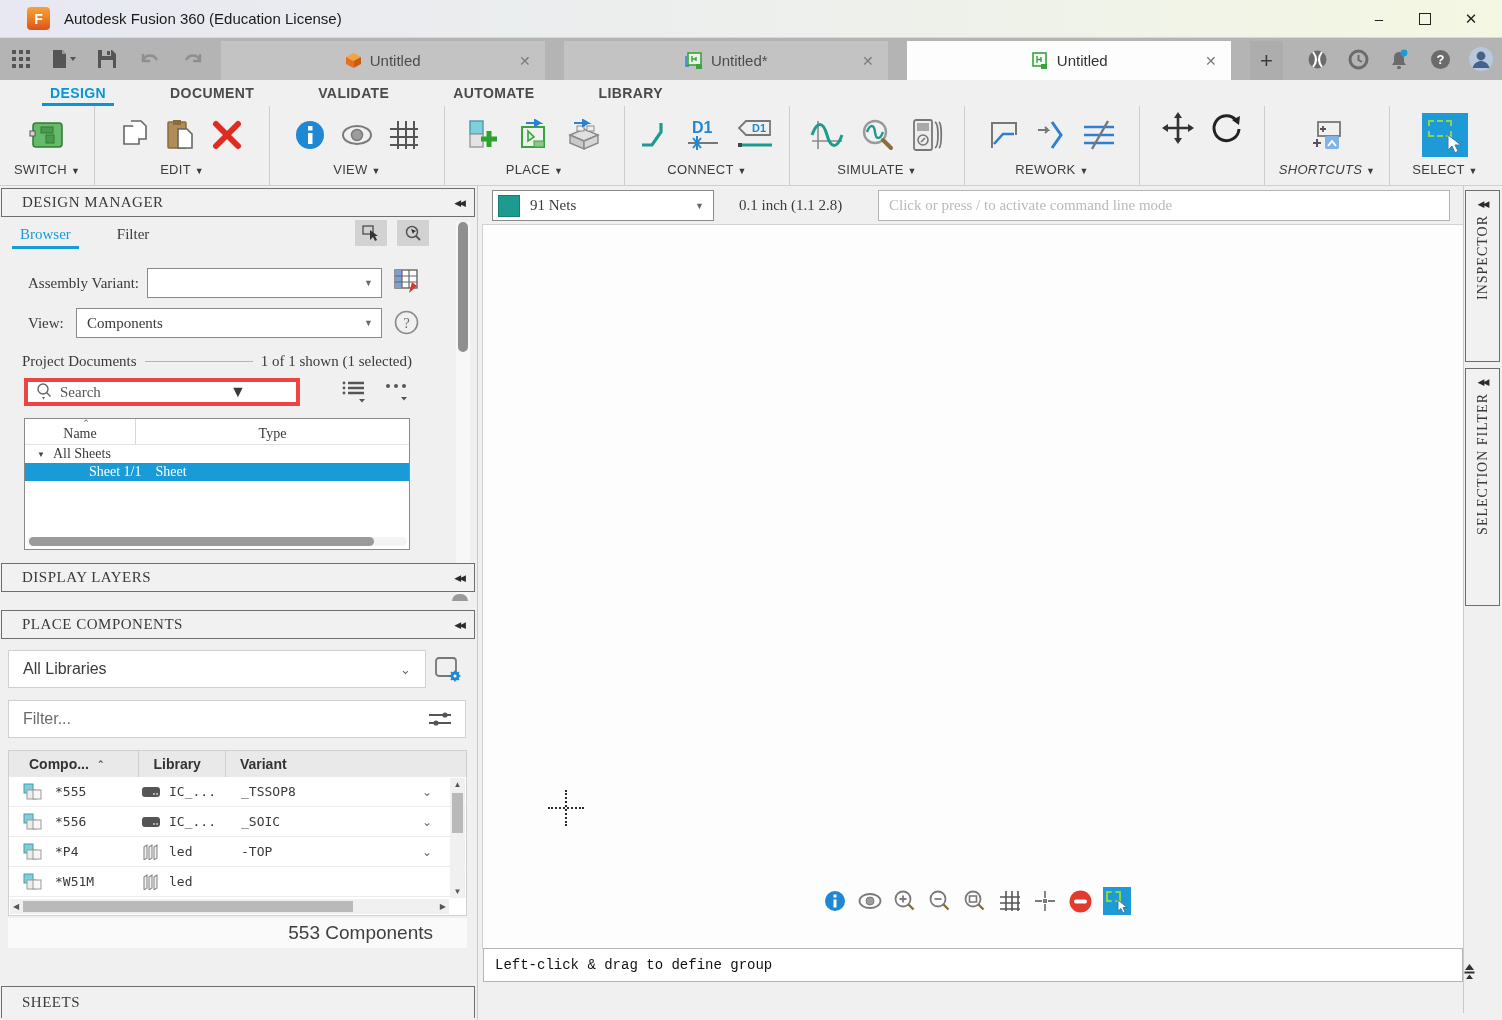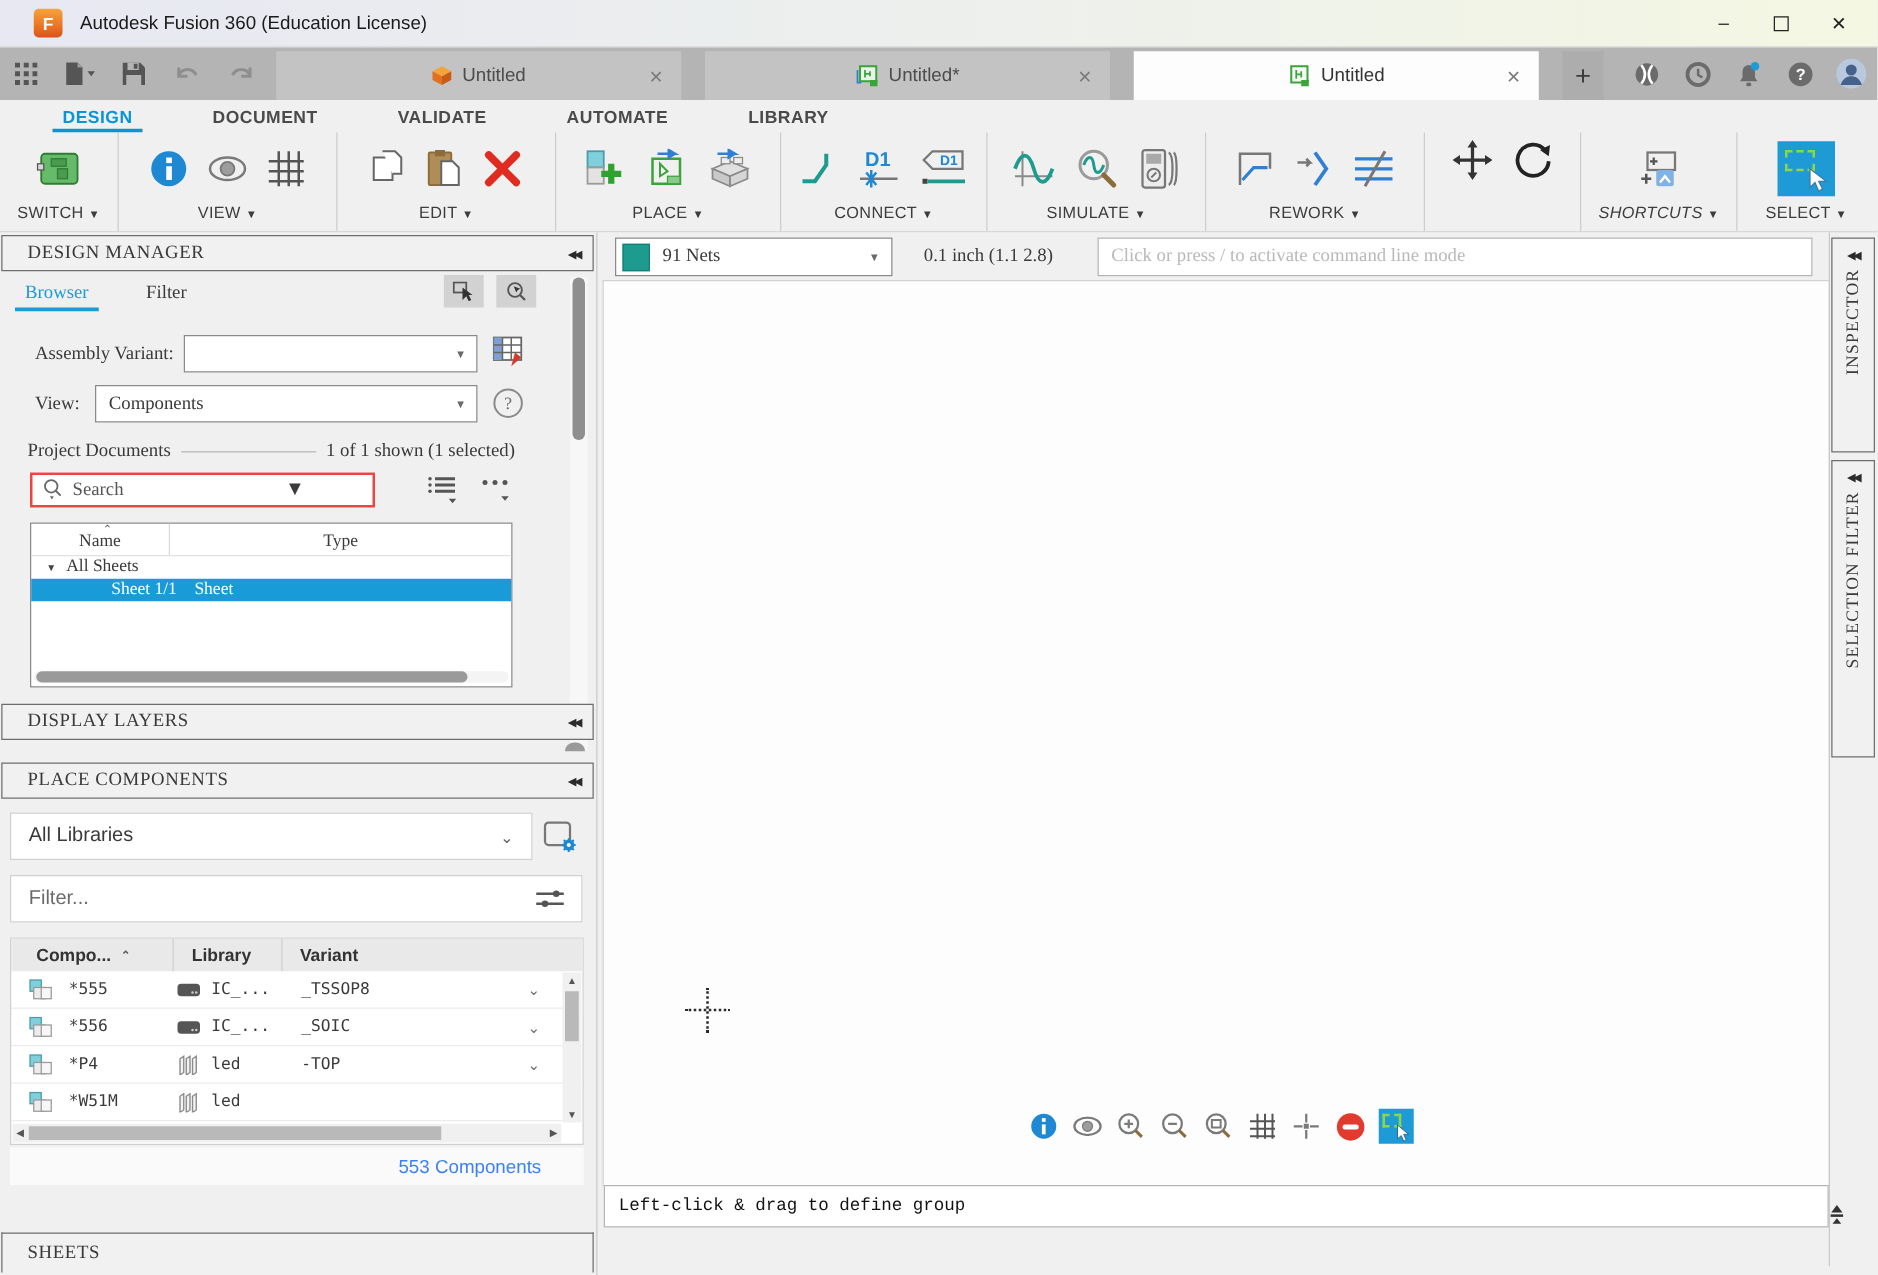--- a/index.html
+++ b/index.html
@@ -66,21 +66,21 @@
     letter-spacing:.5px; margin-left:20px; }
   .collapse-ic { margin-left:auto; margin-right:10px; font-size:9px; color:#2b2b2b; letter-spacing:-2px;}
   .ptab { font-family:"Liberation Serif", serif; font-size:15px; color:#3a3a3a; padding:4px 10px 6px; position:relative;}
   .ptab.active { color:#199bd8; }
   .ptab.active::after{ content:""; position:absolute; left:2px; right:2px; bottom:0; height:3px; background:#199bd8;}
   .mini-btn { position:absolute; width:32px; height:26px; background:#d2d2d2; display:flex; align-items:center; justify-content:center;}
   .flabel { font-family:"Liberation Serif", serif; font-size:15px; color:#3a3a3a; }
   .dd { position:absolute; background:#fff; border:1px solid #8a8a8a; height:30px; display:flex; align-items:center; }
   .dd .ddval { font-family:"Liberation Serif", serif; font-size:15px; margin-left:10px; color:#3a3a3a;}
   .dd .ddcaret { margin-left:auto; margin-right:8px; font-size:9px; color:#6a6a6a; }
-  .searchbox { position:absolute; background:#fff; border:2px solid #ef4444; height:28px; display:flex; align-items:center;}
+  .searchbox { position:absolute; background:#fff; border:4px solid #ef4444; height:28px; display:flex; align-items:center;}
   .searchbox input { border:none; outline:none; font-family:"Liberation Serif", serif; font-size:15px;
     color:#3a3a3a; width:170px; background:transparent;}
   .searchbox input::placeholder { color:#555; opacity:1; }
   .sheet-table { position:absolute; left:24px; top:232px; width:386px; height:132px; background:#fff;
     border:1px solid #8a8a8a; font-family:"Liberation Serif", serif; font-size:14px; }
   .sheet-head { display:flex; height:26px; border-bottom:1px solid #e2e2e2; position:relative;}
   .sheet-head .c1 { width:110px; text-align:center; padding-top:7px; position:relative;}
   .sheet-head .c2 { flex:1; text-align:center; padding-top:7px; border-left:1px solid #d9d9d9;}
   .sortcaret { position:absolute; top:-1px; left:52%; font-size:9px; color:#555;}
   .tree-row { height:18px; display:flex; align-items:center; font-size:14px; }
@@ -111,21 +111,21 @@
   .cc-ch { margin-left:auto; margin-right:34px; color:#6a6a6a; font-size:12px; font-family:"Liberation Sans",sans-serif;}
   #ct-vscroll { position:absolute; right:1px; top:27px; width:15px; bottom:17px; background:#f0f0f0;
     display:flex; flex-direction:column; align-items:center; font-size:8px; color:#555;}
   #ct-vscroll .vthumb { width:11px; height:40px; background:#b9b9b9; margin-top:4px;}
   #ct-vscroll .up { margin-top:2px;} #ct-vscroll .dn { margin-top:auto; margin-bottom:2px;}
   #ct-hscroll { position:absolute; left:1px; bottom:1px; height:15px; right:17px; background:#f0f0f0;
     display:flex; align-items:center; font-size:8px; color:#555;}
   #ct-hscroll .hthumb { height:11px; width:330px; background:#b9b9b9; margin-left:4px;}
   #comp-footer { position:absolute; left:8px; top:732px; width:459px; height:30px; background:#fafafa;
     display:flex; align-items:center; }
-  #comp-footer span { margin-left:auto; margin-right:34px; font-size:15px; color:#3b82f6;}
+  #comp-footer span { margin-left:auto; margin-right:34px; font-size:19px; color:#404040;}
 
   
   #canvas-topbar { position:absolute; left:479px; top:0; width:984px; height:39px; background:#f0f0f0;}
   #nets-dd { position:absolute; left:13px; top:4px; width:222px; height:31px; background:#fff;
     border:1px solid #8a8a8a; display:flex; align-items:center;}
   #nets-swatch { width:22px; height:22px; background:#1e9b8f; margin-left:5px; border:1px solid #157f75;}
   #nets-dd .ddval { font-family:"Liberation Serif",serif; font-size:15px; margin-left:10px;}
   #nets-dd .ddcaret { margin-left:auto; margin-right:9px; font-size:9px; color:#6a6a6a;}
   #coords { position:absolute; left:260px; top:11px; font-family:"Liberation Serif",serif; font-size:15px; color:#3a3a3a;}
   #cmdline { position:absolute; left:399px; top:4px; width:572px; height:31px; background:#fff; border:1px solid #b3b3b3;}
@@ -315,63 +315,63 @@
             <rect x="1" y="12" width="5" height="5" fill="#d7d7d7" stroke="#555"></rect>
           </svg>
         </span>
       </div>
       <div class="glabel"><span>SWITCH</span> <span class="caret">▼</span></div>
     </div>
 
     <div class="rgroup" style="width:175px;">
       <div class="icons">
         <span>
+          <svg width="28" height="30" viewBox="0 0 28 30">
+            <path d="M2 6 h10 l5 5 v13 H2 Z" fill="#fff" stroke="#666" stroke-width="1.6"></path>
+            <path d="M9 1 h10 l5 5 v13 h-7" fill="#fff" stroke="#666" stroke-width="1.6"></path>
+          </svg>
+        </span>
+        <span>
+          <svg width="30" height="32" viewBox="0 0 30 32">
+            <rect x="2" y="3" width="18" height="26" rx="1" fill="#b08d57" stroke="#8a6d3b" stroke-width="1.5"></rect>
+            <rect x="7" y="1" width="8" height="5" fill="#8a6d3b"></rect>
+            <path d="M12 10 h9 l5 5 v14 H12 Z" fill="#fff" stroke="#666" stroke-width="1.6"></path>
+          </svg>
+        </span>
+        <span>
+          <svg width="30" height="30" viewBox="0 0 30 30">
+            <path d="M4 4 L26 26 M26 4 L4 26" stroke="#e02b20" stroke-width="6" stroke-linecap="round"></path>
+          </svg>
+        </span>
+      </div>
+      <div class="glabel"><span>EDIT</span> <span class="caret">▼</span></div>
+    </div>
+
+    <div class="rgroup" style="width:175px;">
+      <div class="icons">
+        <span>
           <svg width="30" height="30" viewBox="0 0 30 30">
             <circle cx="15" cy="15" r="14" fill="#1e88d2"></circle>
             <rect x="13" y="6" width="4.5" height="4.5" fill="#fff"></rect>
             <rect x="13" y="13" width="4.5" height="11" fill="#fff"></rect>
           </svg>
         </span>
         <span>
           <svg width="32" height="22" viewBox="0 0 32 22">
             <ellipse cx="16" cy="11" rx="14" ry="9" fill="none" stroke="#7a7a7a" stroke-width="2"></ellipse>
             <circle cx="16" cy="11" r="5.5" fill="#9d9d9d" stroke="#7a7a7a" stroke-width="1.5"></circle>
           </svg>
         </span>
         <span>
           <svg width="30" height="30" viewBox="0 0 30 30">
             <path d="M9 1 V29 M17 1 V29 M25 1 V29 M1 9 H29 M1 17 H29 M1 25 H29" stroke="#555" stroke-width="2" fill="none"></path>
           </svg>
         </span>
       </div>
       <div class="glabel"><span>VIEW</span> <span class="caret">▼</span></div>
-    </div>
-
-    <div class="rgroup" style="width:175px;">
-      <div class="icons">
-        <span>
-          <svg width="28" height="30" viewBox="0 0 28 30">
-            <path d="M2 6 h10 l5 5 v13 H2 Z" fill="#fff" stroke="#666" stroke-width="1.6"></path>
-            <path d="M9 1 h10 l5 5 v13 h-7" fill="#fff" stroke="#666" stroke-width="1.6"></path>
-          </svg>
-        </span>
-        <span>
-          <svg width="30" height="32" viewBox="0 0 30 32">
-            <rect x="2" y="3" width="18" height="26" rx="1" fill="#b08d57" stroke="#8a6d3b" stroke-width="1.5"></rect>
-            <rect x="7" y="1" width="8" height="5" fill="#8a6d3b"></rect>
-            <path d="M12 10 h9 l5 5 v14 H12 Z" fill="#fff" stroke="#666" stroke-width="1.6"></path>
-          </svg>
-        </span>
-        <span>
-          <svg width="30" height="30" viewBox="0 0 30 30">
-            <path d="M4 4 L26 26 M26 4 L4 26" stroke="#e02b20" stroke-width="6" stroke-linecap="round"></path>
-          </svg>
-        </span>
-      </div>
-      <div class="glabel"><span>EDIT</span> <span class="caret">▼</span></div>
     </div>
 
     <div class="rgroup" style="width:180px;">
       <div class="icons">
         <span>
           <svg width="32" height="32" viewBox="0 0 32 32">
             <rect x="2" y="2" width="13" height="13" fill="#7fd0dc" stroke="#4a9aa8" stroke-width="1.4"></rect>
             <rect x="2" y="15" width="13" height="13" fill="#e3e3e3" stroke="#9a9a9a" stroke-width="1.4"></rect>
             <path d="M21 12 v16 M13 20 h16" stroke="#2fa12f" stroke-width="5"></path>
           </svg>

